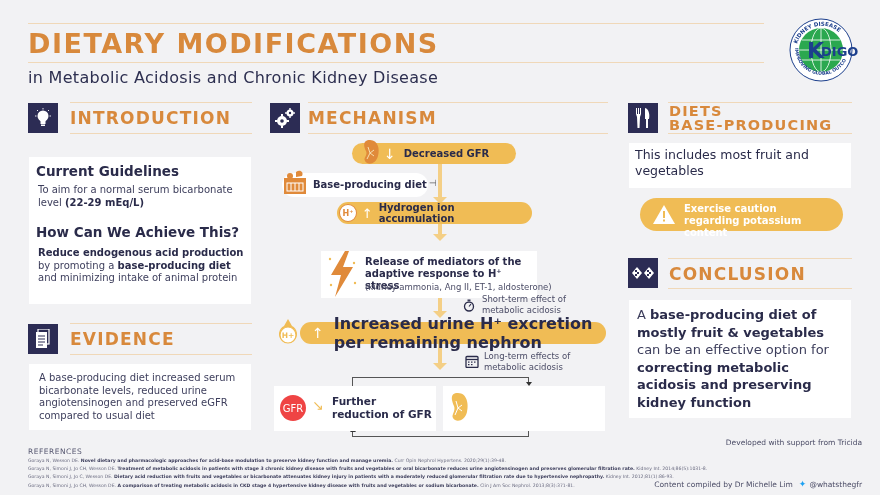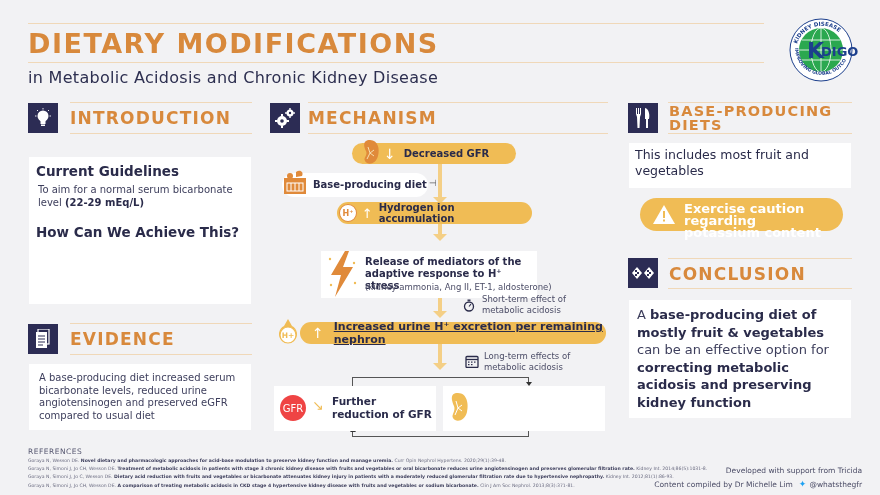--- a/index.html
+++ b/index.html
@@ -72,20 +72,21 @@
 <div class="sec-title" style="left:70px; top:108px;">INTRODUCTION</div>
 <div class="rule" style="left:70px; top:133px; width:182px;"></div>
 
 <div class="card" style="left:29px; top:143px; width:222px; height:62px; padding:6px 7px;margin-top:14px;">
   <h3>Current Guidelines</h3>
   <p style="padding-left:2px;"><span>To aim for a normal serum bicarbonate level </span><b>(22-29 mEq/L)</b></p>
 </div>
 
 <div class="card" style="left:29px; top:216px; width:222px; height:88px; padding:8px 7px;">
   <h3 style="margin-bottom:7px;">How Can We Achieve This?</h3>
+  <p style="padding-left:2px;"><b>Reduce endogenous acid production</b><span> by promoting a </span><b>base-producing diet</b><span> and minimizing intake of animal protein</span></p>
 </div>
 
 <div class="icon-box" style="left:28px; top:324px;">
   <svg width="16" height="20" viewBox="0 0 16 20">
       <rect x="3" y="0" width="11" height="15" fill="none" stroke="#fff" stroke-width="1.2"></rect>
       <rect x="1" y="3" width="11" height="16" fill="#fff"></rect>
       <g stroke="#2c2c54" stroke-width="1">
         <line x1="3" y1="7" x2="10" y2="7"></line>
         <line x1="3" y1="10" x2="10" y2="10"></line>
         <line x1="3" y1="13" x2="10" y2="13"></line>
@@ -199,21 +200,21 @@
 
 <span class="abs" style="left:277px; top:318px;">
   <svg width="22" height="28" viewBox="0 0 22 28">
       <path d="M11 1 L15 8 A9 9 0 1 1 7 8Z" fill="#f0bc55"></path>
       <circle cx="11" cy="17" r="8" fill="#fff" stroke="#f0bc55" stroke-width="1.2"></circle>
       <text x="11" y="20" text-anchor="middle" font-family="DejaVu Sans, sans-serif" font-size="7.5" font-weight="bold" fill="#f0bc55">H+</text>
     </svg>
 </span>
 <div class="pill" style="left:300px; top:322px; width:306px; height:22px;">
   <span style="margin-left:12px; font-size:14px; color:#fff; font-weight:normal;">↑</span>
-  <span style="margin-left:10px; font-size:11px;text-decoration:underline;">Increased urine H⁺ excretion per remaining nephron</span>
+  <span style="margin-left:10px; font-size:16px;">Increased urine H⁺ excretion per remaining nephron</span>
 </div>
 
 <span class="abs" style="left:465px; top:353px;">
   <svg width="14" height="13" viewBox="0 0 14 13">
       <rect x="1" y="1.5" width="12" height="11" rx="1" fill="none" stroke="#2a2b4a" stroke-width="1.3"></rect>
       <line x1="1" y1="4.5" x2="13" y2="4.5" stroke="#2a2b4a" stroke-width="1.3"></line>
       <g fill="#2a2b4a">
         <rect x="3" y="6.5" width="1.5" height="1.2"></rect>
         <rect x="6" y="6.5" width="1.5" height="1.2"></rect>
         <rect x="9" y="6.5" width="1.5" height="1.2"></rect>
@@ -257,36 +258,36 @@
         <rect x="2" y="1" width="1" height="6"></rect>
         <rect x="4" y="1" width="1" height="6"></rect>
         <rect x="6" y="1" width="1" height="6"></rect>
         <path d="M2 7 L7 7 L6 10 L5.5 21 L3.5 21 L3 10Z"></path>
         <path d="M11 1 C15 2 16 8 15 12 L14 12 L14 21 L12 21 L12 12 L11 12Z"></path>
       </g>
     </svg>
 </div>
 <div class="rule" style="left:668px; top:102px; width:184px;"></div>
 <div class="sec-title" style="left:669px; top:104px; font-size:14.5px; line-height:14px;">
-  <div>BASE-PRODUCING</div>
-    <div>DIETS</div>
+  <div>DIETS</div>
+    <div>BASE-PRODUCING</div>
 </div>
 <div class="rule" style="left:668px; top:133px; width:184px;"></div>
 <div class="card" style="left:629px; top:143px; width:222px; height:45px; padding:4px 6px;">
   <p style="font-size:12.5px; line-height:16px; color:#2a2b4a;">This includes most fruit and vegetables</p>
 </div>
 <div class="abs" style="left:640px; top:198px; width:203px; height:33px; background:#f0bc55; border-radius:17px;">
   <span class="abs" style="left:12px; top:6px;">
     <svg width="24" height="21" viewBox="0 0 24 21">
         <path d="M12 1 L23 20 L1 20Z" fill="#fff"></path>
         <rect x="11" y="7" width="2" height="7" fill="#f0bc55"></rect>
         <rect x="11" y="15.5" width="2" height="2" fill="#f0bc55"></rect>
       </svg>
   </span>
-  <div class="abs" style="left:44px; top:5px; width:150px; font-size:13px; font-weight:bold; color:#fff; line-height:12px;">Exercise caution regarding potassium content</div>
+  <div class="abs" style="left:44px; top:5px; width:150px; font-size:10px; font-weight:bold; color:#fff; line-height:12px;">Exercise caution regarding potassium content</div>
 </div>
 
 <div class="icon-box" style="left:628px; top:258px;">
   <svg width="24" height="14" viewBox="0 0 24 14">
       <path d="M1 7 L6 1 L11 7 L6 13Z" fill="#fff"></path>
       <path d="M13 7 L18 1 L23 7 L18 13Z" fill="#fff"></path>
       <g fill="#2c2c54">
         <rect x="4" y="4" width="2" height="2"></rect>
         <rect x="6" y="6" width="2" height="2"></rect>
         <rect x="4" y="8" width="2" height="2"></rect>
@@ -304,18 +305,18 @@
 </div>
 
 <div class="abs refs">
   <div class="head">REFERENCES</div>
   <div class="line"><span>Goraya N, Wesson DE. </span><b>Novel dietary and pharmacologic approaches for acid-base modulation to preserve kidney function and manage uremia.</b><span> Curr Opin Nephrol Hypertens. 2020;29(1):39-48.</span></div>
   <div class="line"><span>Goraya N, Simoni J, Jo CH, Wesson DE. </span><b>Treatment of metabolic acidosis in patients with stage 3 chronic kidney disease with fruits and vegetables or oral bicarbonate reduces urine angiotensinogen and preserves glomerular filtration rate.</b><span> Kidney Int. 2014;86(5):1031-8.</span></div>
   <div class="line"><span>Goraya N, Simoni J, Jo C, Wesson DE. </span><b>Dietary acid reduction with fruits and vegetables or bicarbonate attenuates kidney injury in patients with a moderately reduced glomerular filtration rate due to hypertensive nephropathy.</b><span> Kidney Int. 2012;81(1):86-93.</span></div>
   <div class="line"><span>Goraya N, Simoni J, Jo CH, Wesson DE. </span><b>A comparison of treating metabolic acidosis in CKD stage 4 hypertensive kidney disease with fruits and vegetables or sodium bicarbonate.</b><span> Clin J Am Soc Nephrol. 2013;8(3):371-81.</span></div>
 </div>
 
-<div class="abs credit" style="top:466px;padding-left:19px;">Developed with support from Tricida</div>
+<div class="abs credit" style="top:438px;padding-left:19px;">Developed with support from Tricida</div>
 <div class="abs credit" style="top:479px; display:flex; align-items:center; gap:3px;">
   <span>Content compiled by Dr Michelle Lim</span>
   <span style="color:#1da1f2; font-size:9px; margin-left:3px;">✦</span>
   <span>@whatsthegfr</span>
 </div>
 
 </body></html>

